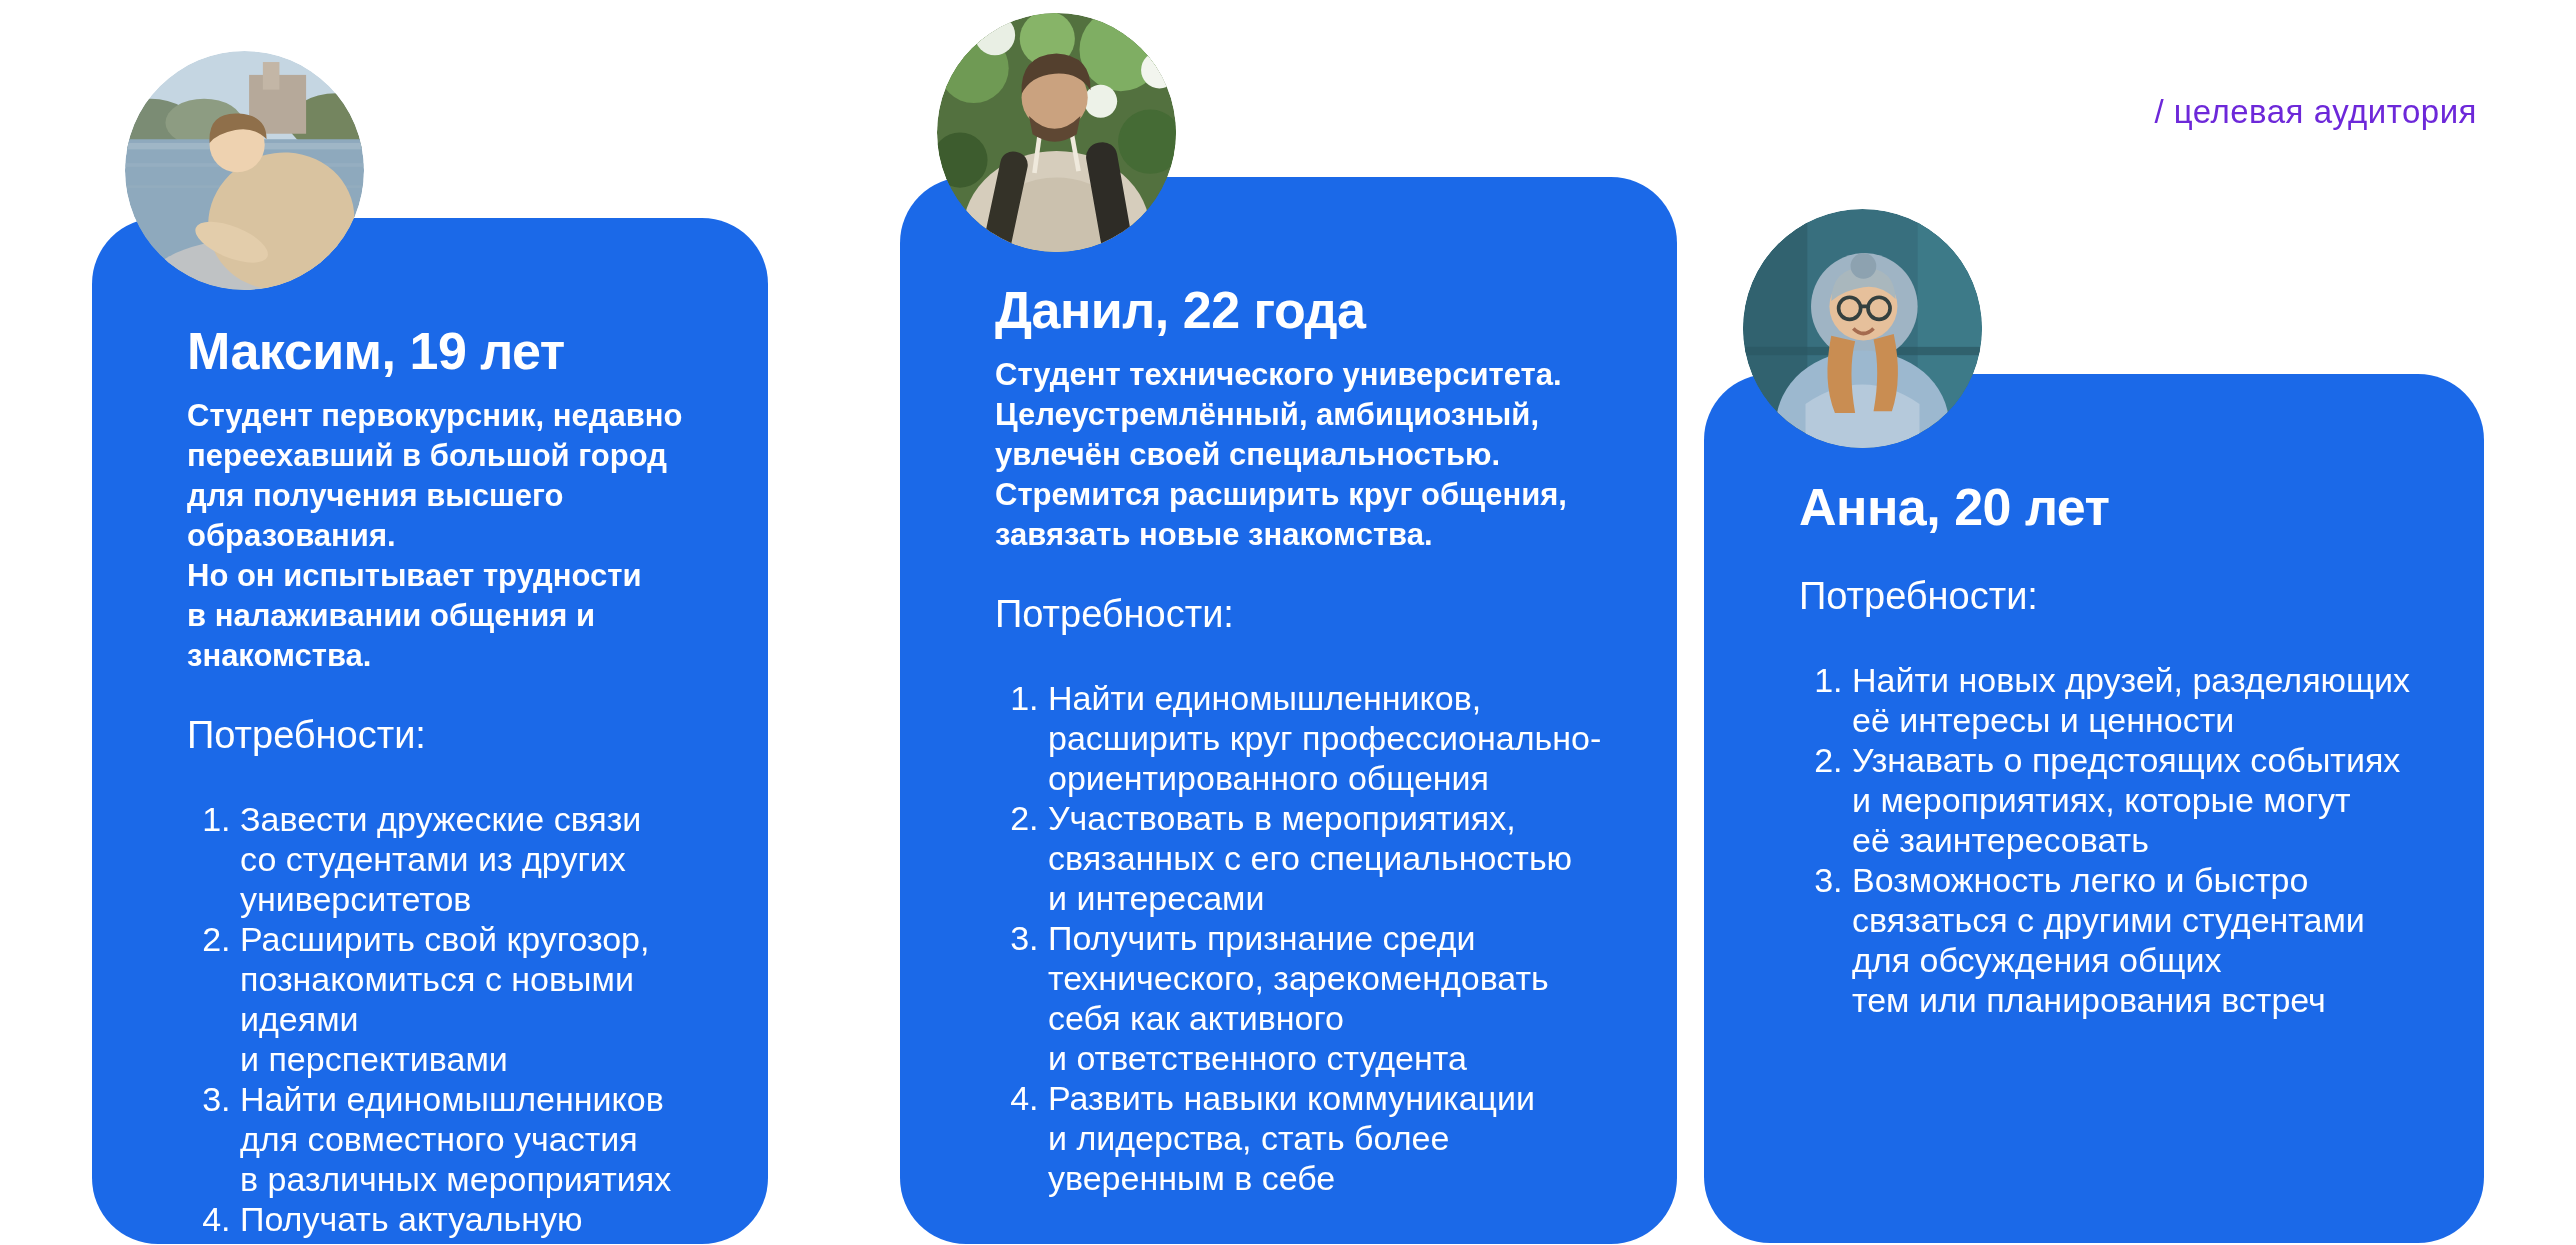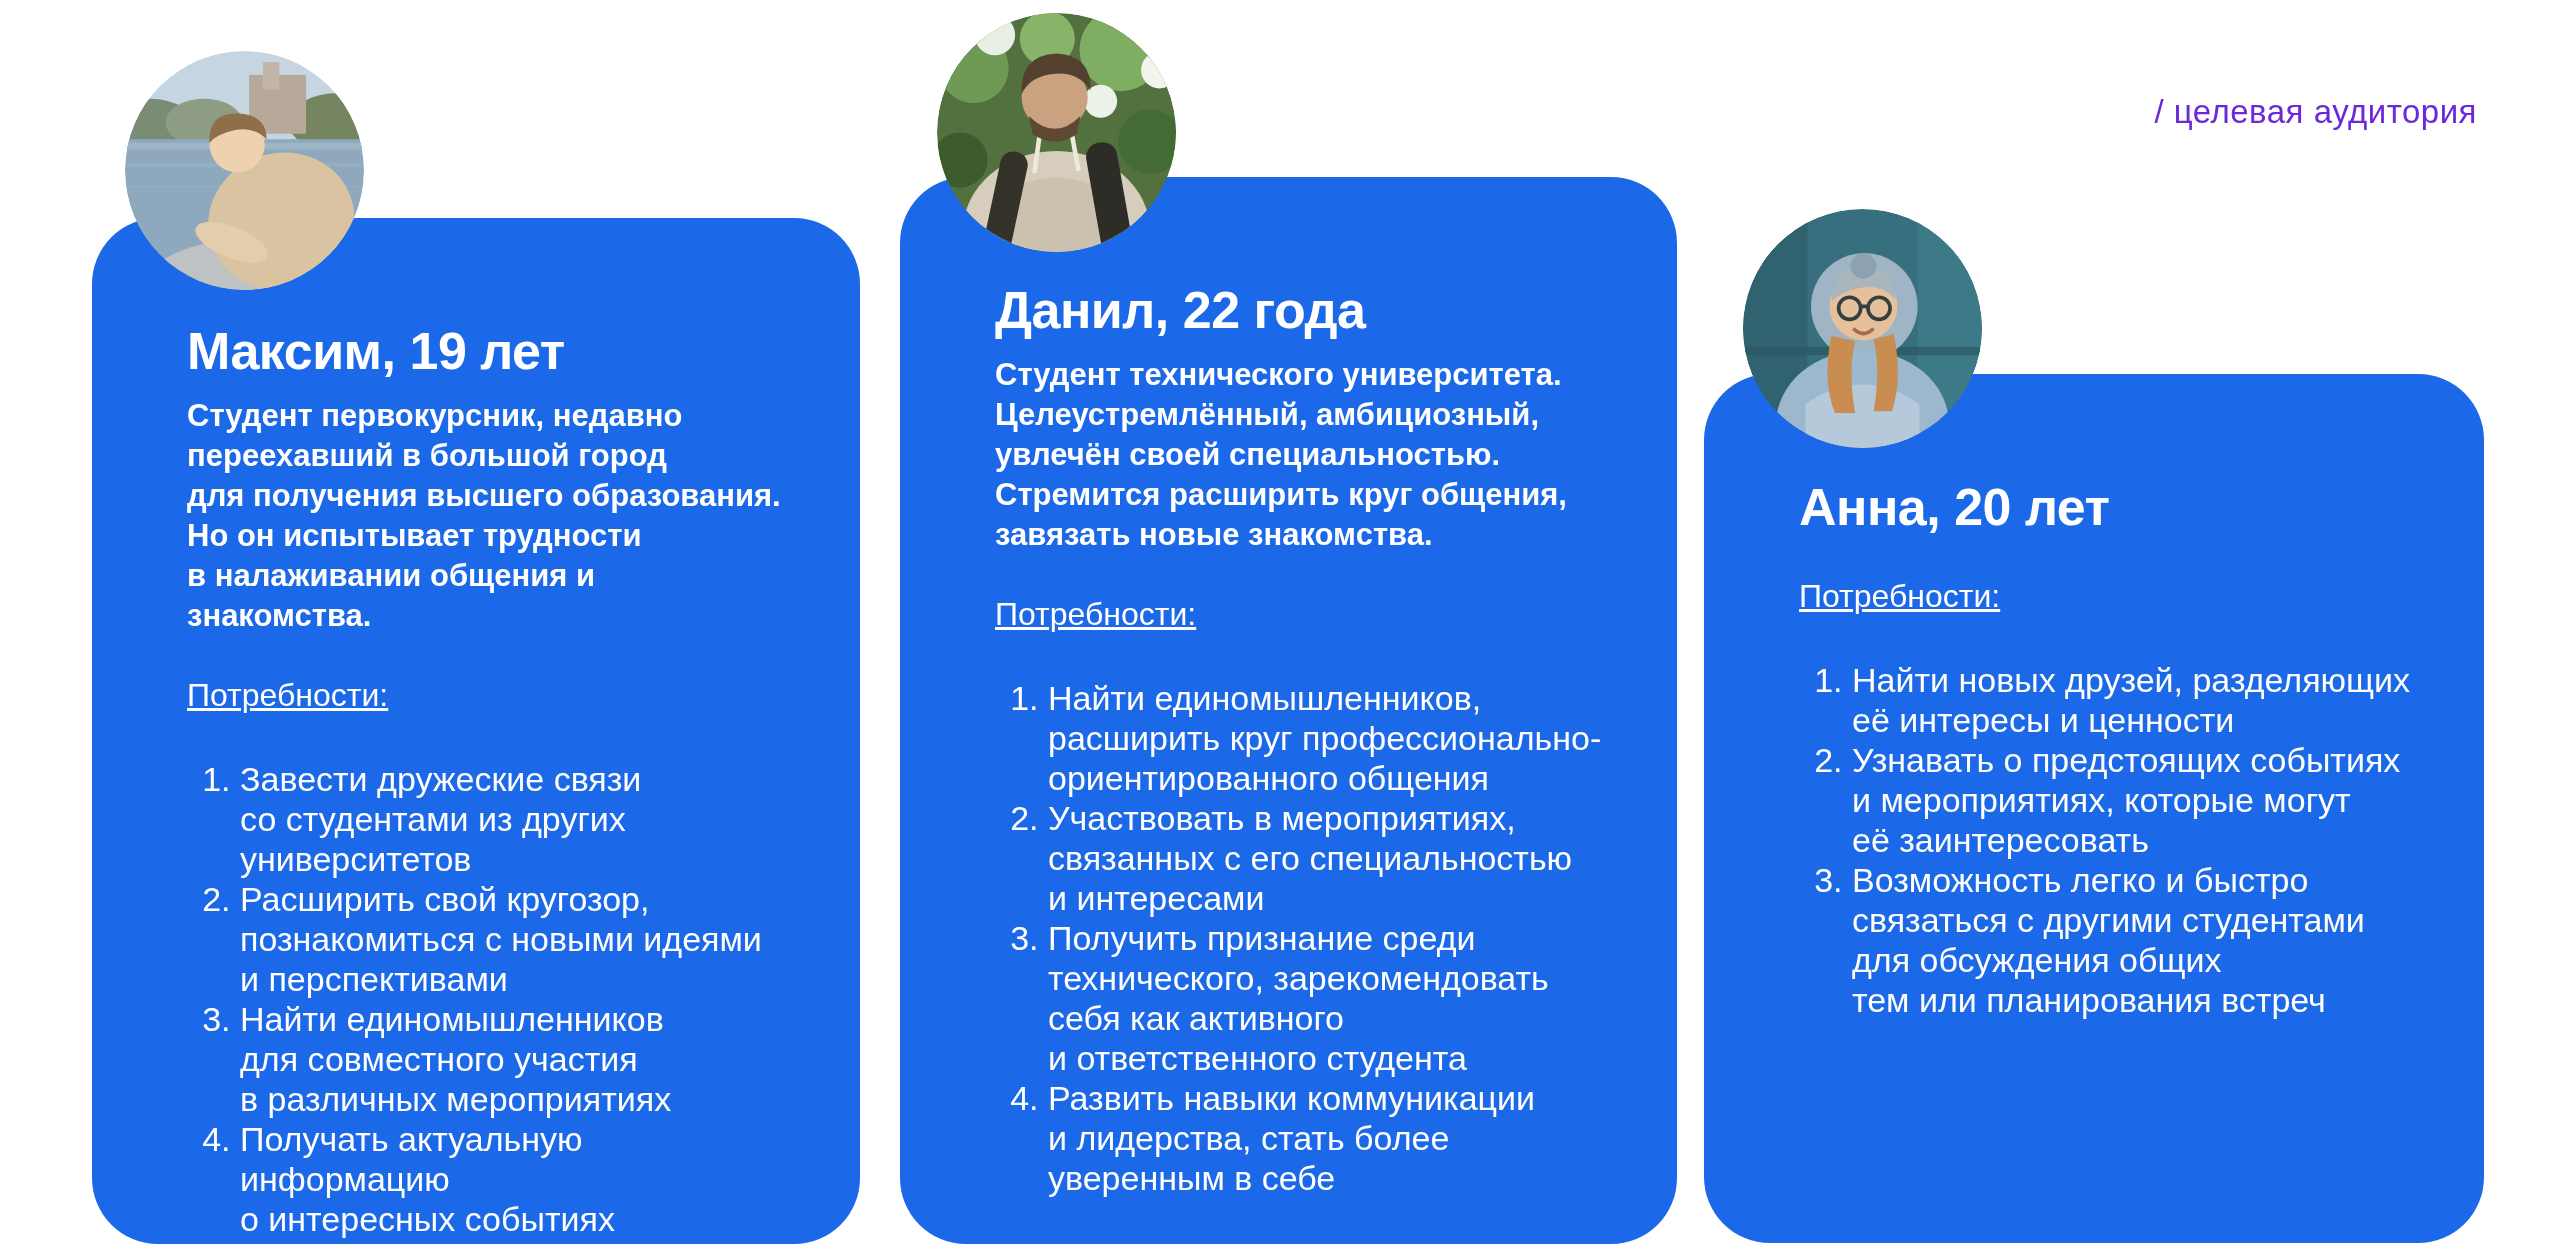--- a/index.html
+++ b/index.html
@@ -11,33 +11,33 @@
   .page-label{
     position:absolute;top:92px;right:99px;
     font-size:33px;line-height:40px;color:#6d28d9;
     letter-spacing:0.5px;
   }
   .card{
     position:absolute;background:#1b69e8;border-radius:66px;
     color:#ffffff;box-sizing:border-box;
     padding:104px 72px 0 95px;
   }
-  .card-maxim{left:92px;top:218px;width:768px;height:1026px;}
+  .card-maxim{left:92px;top:218px;width:676px;height:1026px;}
   .card-danil{left:900px;top:177px;width:777px;height:1067px;}
   .card-anna{left:1704px;top:374px;width:780px;height:869px;}
   .persona-name{
     margin:0;font-size:52px;font-weight:800;letter-spacing:-0.5px;
     line-height:59px;
   }
   .persona-desc{
     margin:14.7px 0 0;font-size:31px;line-height:40px;
     white-space:pre-line;font-weight:700;
   }
   .needs-label{
-    margin:39px 0 0;font-size:32px;line-height:40px;font-weight:400;text-decoration:underline;
+    margin:39px 0 0;font-size:38px;line-height:40px;font-weight:400;
   }
   .needs-list{
     margin:44px 0 0;padding:0 0 0 53px;
     font-size:34px;line-height:40px;
   }
   .needs-list li{white-space:pre-line;}
   .avatar{
     position:absolute;width:239px;height:239px;border-radius:50%;
     overflow:hidden;
   }

